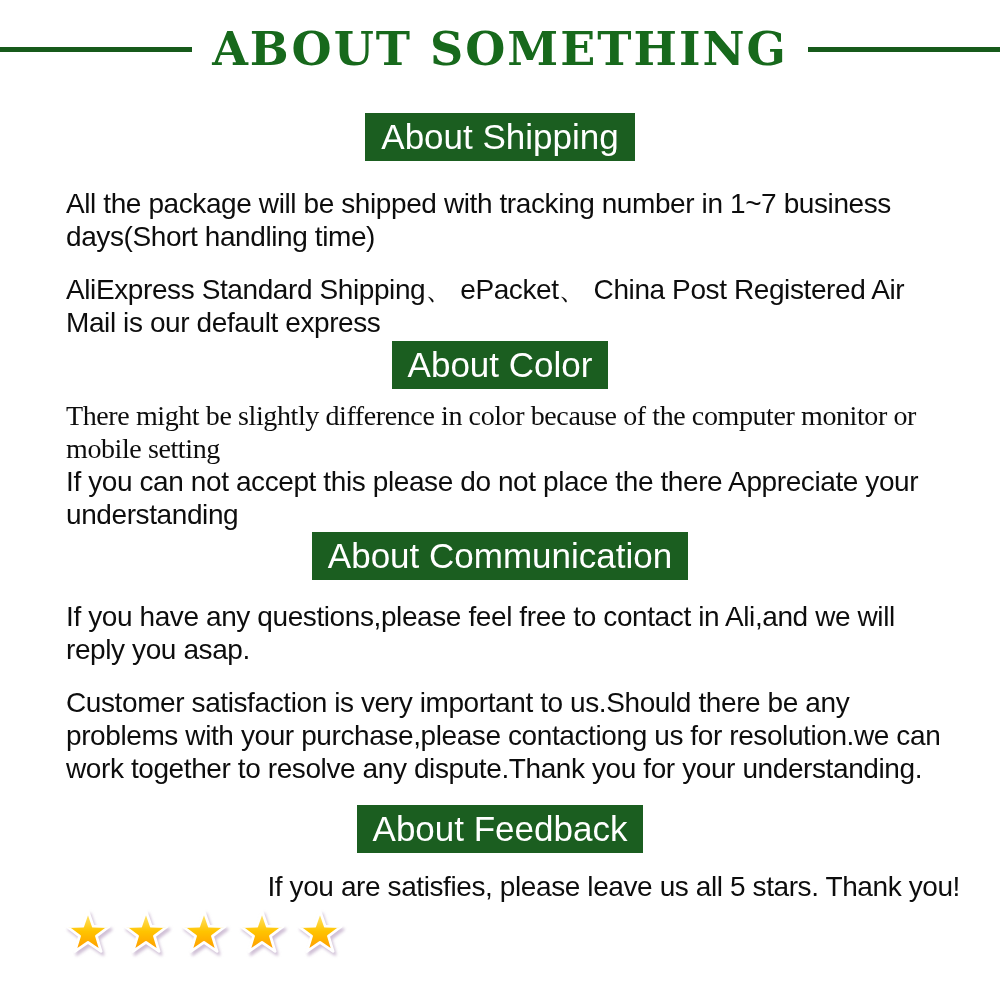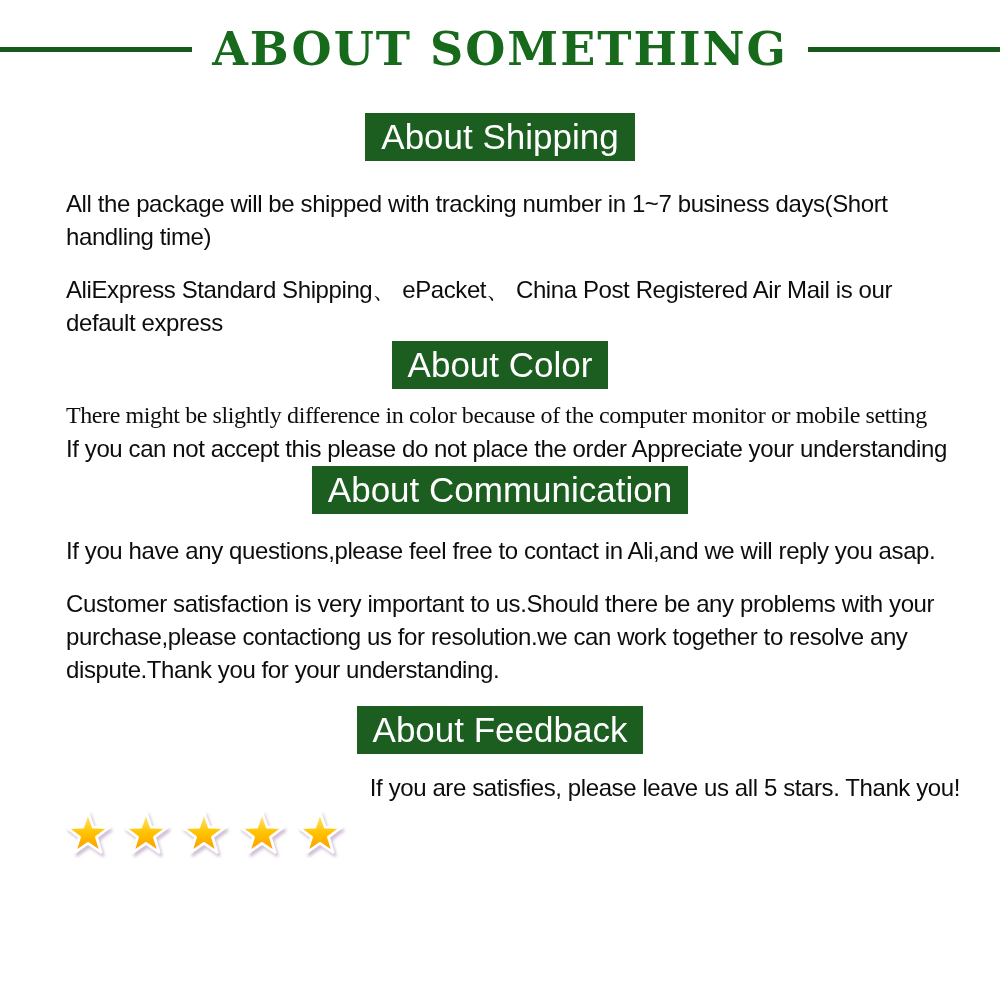--- a/index.html
+++ b/index.html
@@ -44,21 +44,21 @@
     white-space:nowrap;
   }
   .pill-shipping{margin-bottom:26px;}
   .pill-color{margin-bottom:10px;}
   .pill-communication{margin-bottom:20px;}
   .pill-feedback{margin-bottom:17px;}
   
   .body{
     margin:0 40px 20px 66px;
     max-width:900px;
-    font-size:24px;line-height:33px;
+    font-size:28px;line-height:33px;
     letter-spacing:-0.4px;
     color:var(--body-text);
   }
   .p-shipping-2{margin-bottom:2px;}
   .p-color-1{margin-bottom:0;font-family:Liberation Serif, serif;}
   .p-color-2{margin-bottom:1px;}
   .p-comm-1{margin-bottom:20px;}
   .p-comm-2{margin-bottom:20px;}
   .p-feedback{margin-bottom:5px;text-align:right;}
   
@@ -92,21 +92,21 @@
     <h1 class="page-title">ABOUT SOMETHING</h1>
     <span class="rule"></span>
   </header>
 
   <h2 class="pill pill-shipping">About Shipping</h2>
   <p class="body p-shipping-1">All the package will be shipped with tracking number in 1~7 business days(Short handling time)</p>
   <p class="body p-shipping-2">AliExpress Standard Shipping、 ePacket、 China Post Registered Air Mail is our default express</p>
 
   <h2 class="pill pill-color">About Color</h2>
   <p class="body p-color-1">There might be slightly difference in color because of the computer monitor or mobile setting</p>
-  <p class="body p-color-2">If you can not accept this please do not place the order Appreciate your understanding</p>
+  <p class="body p-color-2">If you can not accept this please do not place the there Appreciate your understanding</p>
 
   <h2 class="pill pill-communication">About Communication</h2>
   <p class="body p-comm-1">If you have any questions,please feel free to contact in Ali,and we will reply you asap.</p>
   <p class="body p-comm-2">Customer satisfaction is very important to us.Should there be any problems with your purchase,please contactiong us for resolution.we can work together to resolve any dispute.Thank you for your understanding.</p>
 
   <h2 class="pill pill-feedback">About Feedback</h2>
   <p class="body p-feedback">If you are satisfies, please leave us all 5 stars. Thank you!</p>
 
   <div class="stars">
   <span class="star">

